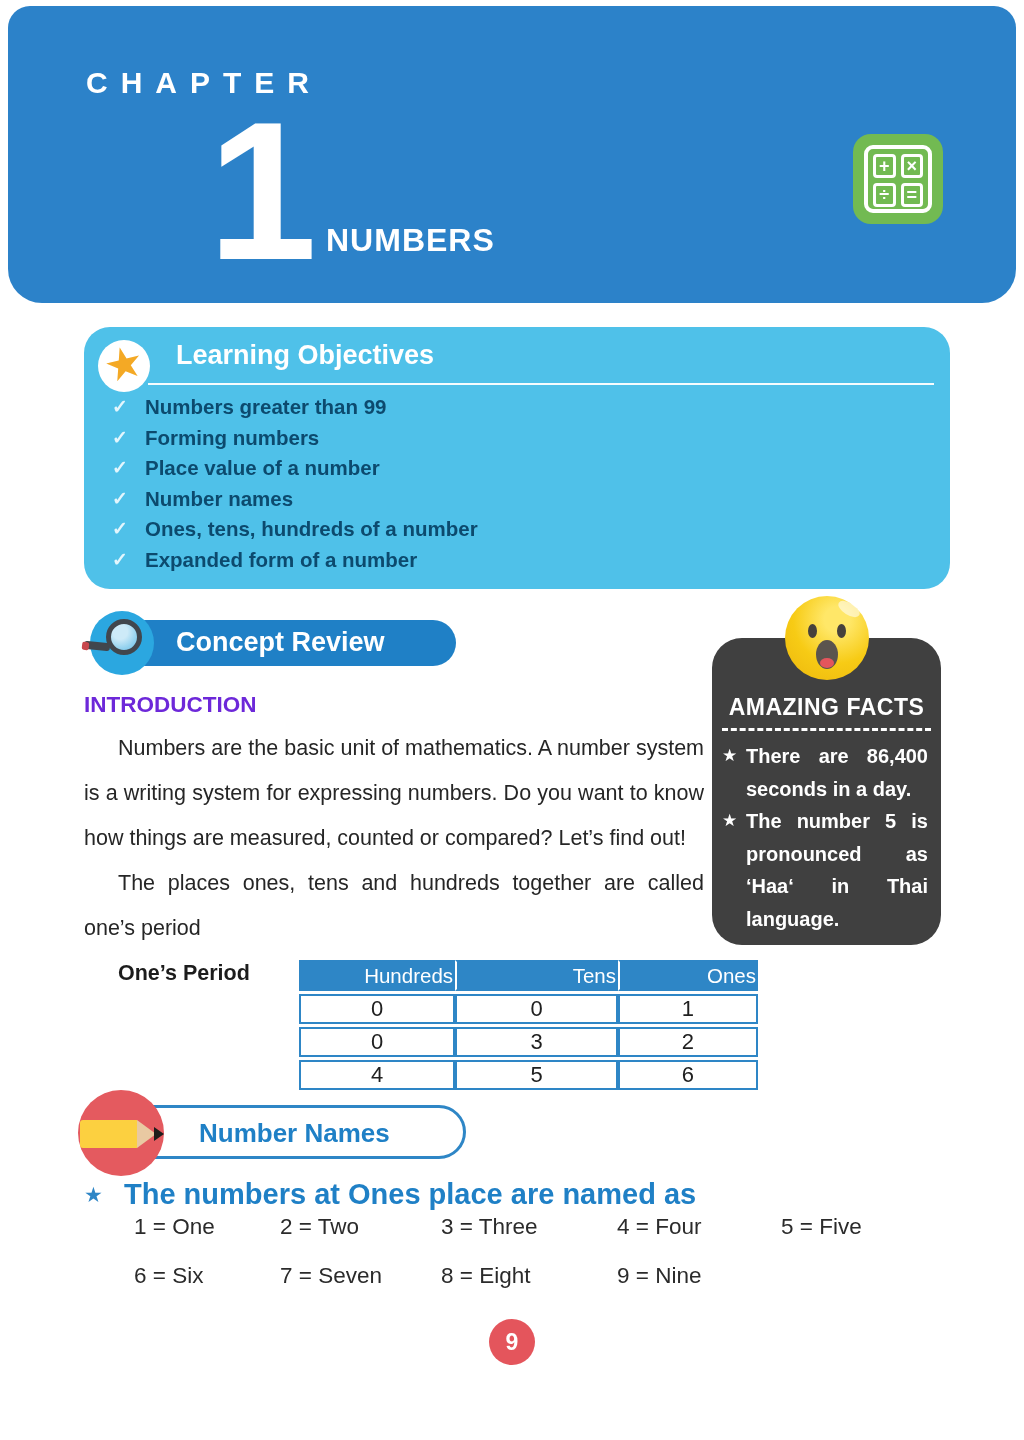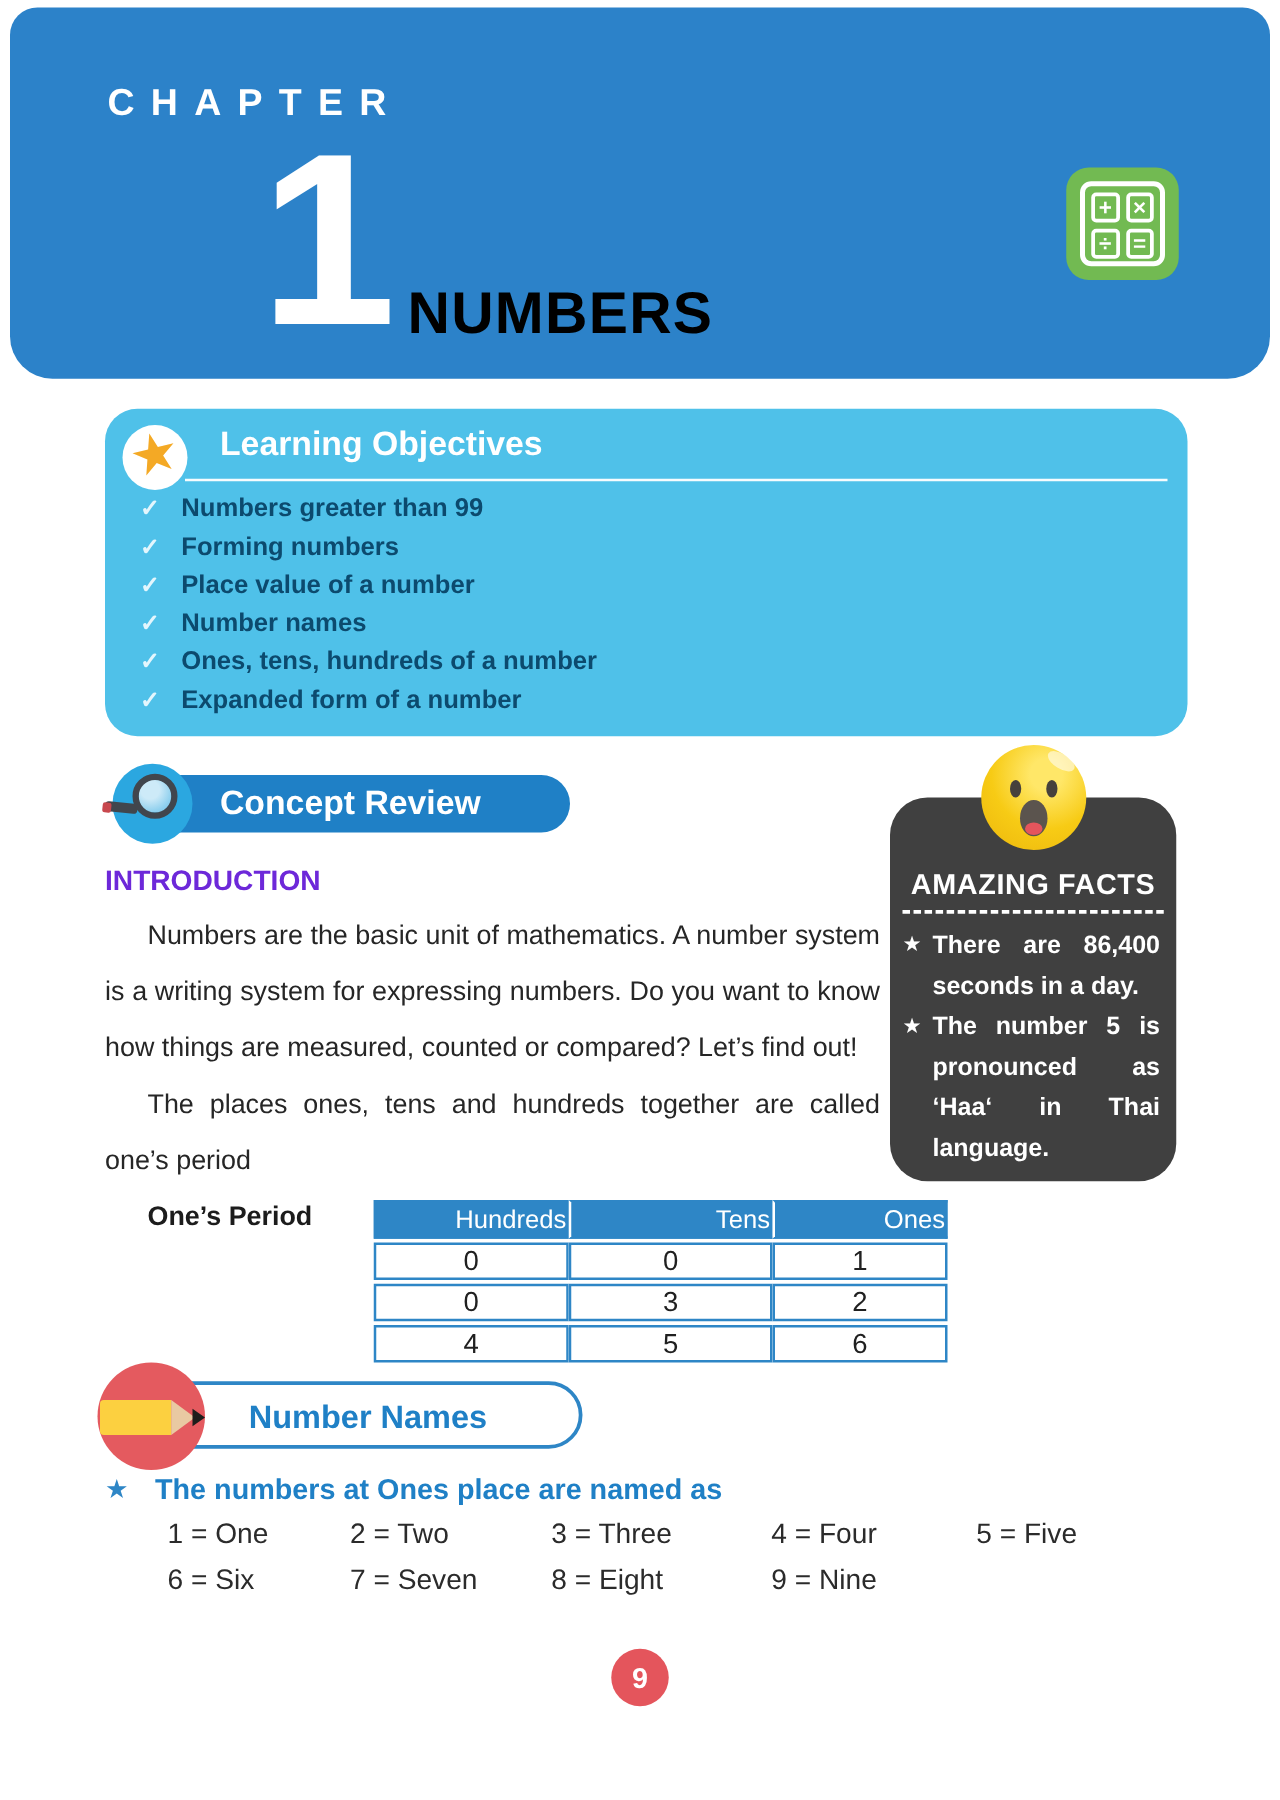--- a/index.html
+++ b/index.html
@@ -5,21 +5,21 @@
   * { margin:0; padding:0; box-sizing:border-box; }
   html,body { background:#ffffff; }
   body { font-family:"Liberation Sans", sans-serif; }
   .page { position:relative; width:1024px; height:1440px; background:#fff; overflow:hidden; margin:0 auto; }
 
   
   .chapter-header { position:absolute; left:8px; top:6px; width:1008px; height:297px;
     background:#2c82c9; border-radius:22px 22px 34px 34px; }
   .kicker { position:absolute; left:78px; top:60px; color:#fff; font-size:30px; font-weight:700; letter-spacing:13px; }
   .big-num { position:absolute; left:200px; top:88px; color:#fff; font-size:196px; font-weight:800; line-height:1; }
-  .chapter-title { position:absolute; left:318px; top:216px; color:#000000; font-size:47px; font-weight:800; letter-spacing:1px; }
+  .chapter-title { position:absolute; left:318px; top:216px; color:#ffffff; font-size:32px; font-weight:800; letter-spacing:1px; }
 
   .calc-icon { position:absolute; left:845px; top:128px; width:90px; height:90px; background:#72ba52; border-radius:18px; }
   .calc-frame { position:absolute; inset:11px; border:4px solid #fff; border-radius:9px; padding:5px;
     display:grid; grid-template-columns:1fr 1fr; grid-template-rows:1fr 1fr; gap:5px; }
   .calc-cell { border:3px solid #fff; border-radius:4px; color:#fff; font-weight:700; font-size:18px;
     display:flex; align-items:center; justify-content:center; line-height:1; }
 
   
   .lo-box { position:absolute; left:84px; top:327px; width:866px; height:262px; background:#4fc1e9; border-radius:26px; }
   .lo-star-circle { position:absolute; left:14px; top:13px; width:52px; height:52px; background:#fff; border-radius:50%;
@@ -77,23 +77,23 @@
   .nn-pill { position:absolute; left:102px; top:1105px; width:364px; height:54px; background:#fff;
     border:3px solid #2e86c6; border-radius:27px; z-index:1; }
   .nn-title { position:absolute; left:94px; top:10px; color:#1f80c6; font-size:26px; font-weight:700; }
   .nn-circle { position:absolute; left:78px; top:1090px; width:86px; height:86px; background:#e45a5f; border-radius:50%; z-index:2; }
   .pencil { position:absolute; left:2px; top:30px; display:flex; align-items:center; }
   .pencil-body { width:57px; height:28px; background:#fcd040; border-radius:3px 0 0 3px; }
   .pencil-tip { width:0; height:0; border-top:14px solid transparent; border-bottom:14px solid transparent; border-left:19px solid #e9c9a2; }
   .pencil-point { width:0; height:0; border-top:7px solid transparent; border-bottom:7px solid transparent; border-left:10px solid #1d1d1b; margin-left:-2px; }
   .nn-subtitle-row { position:absolute; left:84px; top:1178px; display:flex; align-items:center; }
   .nn-bullet { color:#2e86c6; font-size:21px; width:40px; }
-  .nn-subtitle { color:#1f80c6; font-size:23px; font-weight:700; }
+  .nn-subtitle { color:#1f80c6; font-size:29px; font-weight:700; }
   .nn-grid { position:absolute; left:134px; top:1214px; width:800px; display:grid;
-    grid-template-columns:146px 161px 176px 164px 1fr; row-gap:11px; color:#2b2b2b; font-size:22.5px; }
+    grid-template-columns:146px 161px 176px 164px 1fr; row-gap:23px; color:#2b2b2b; font-size:22.5px; }
 
   
   .page-num { position:absolute; left:489px; top:1319px; width:46px; height:46px; background:#e4555c; border-radius:50%;
     display:flex; align-items:center; justify-content:center; color:#fff; font-size:23px; font-weight:700; }
 </style>
 </head>
 <body>
 
 <div class="page">
 

